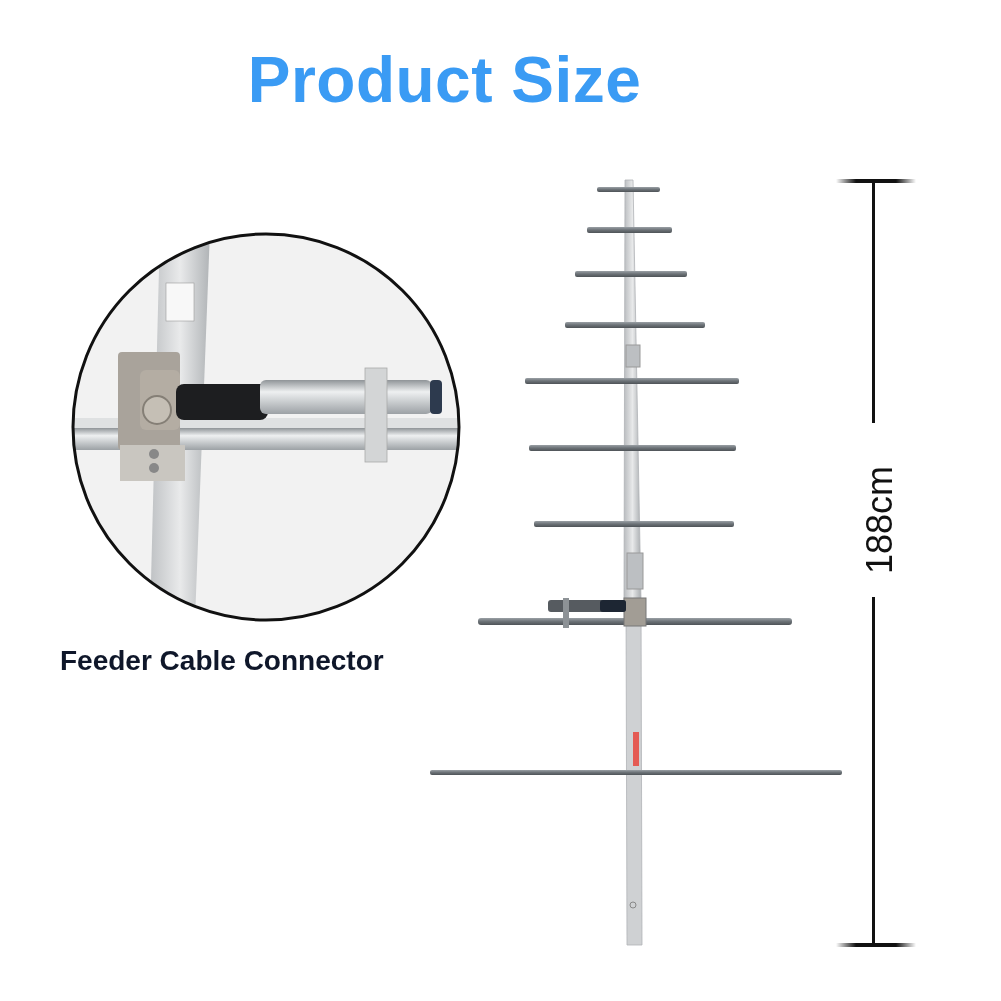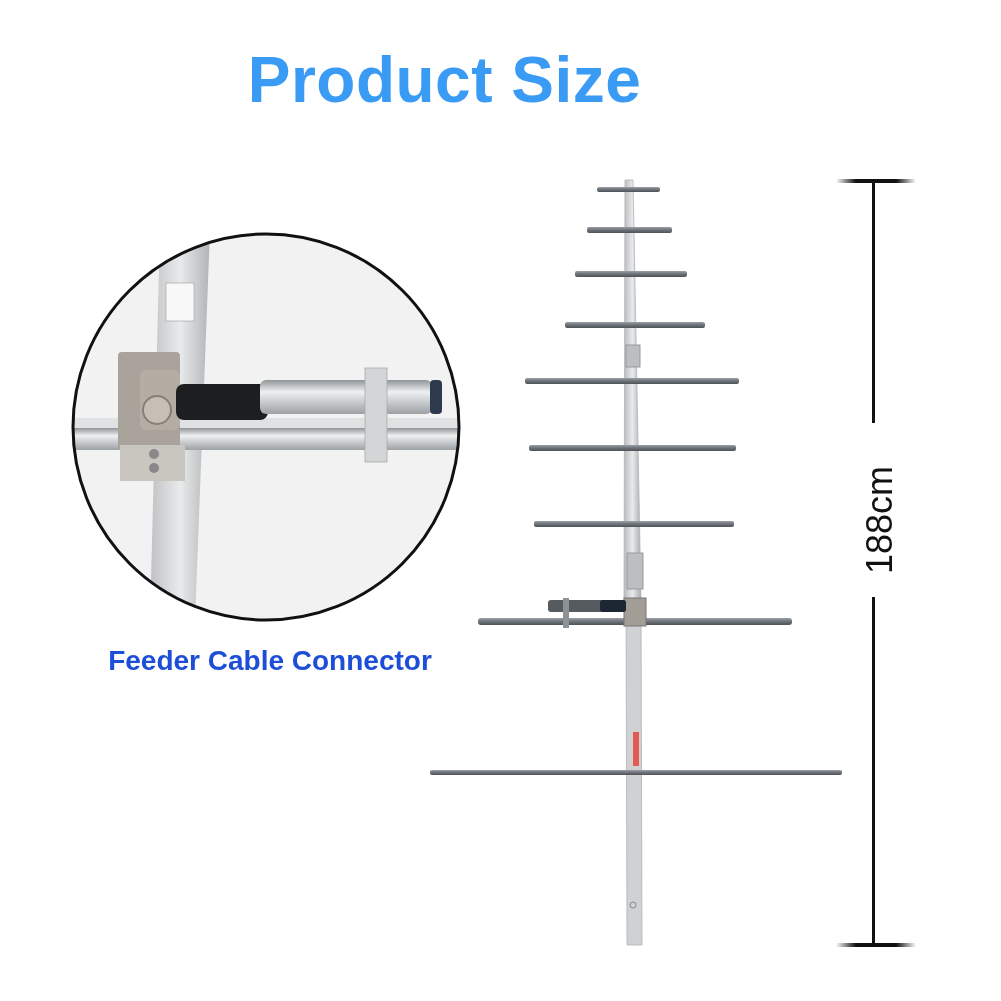--- a/index.html
+++ b/index.html
@@ -1,18 +1,18 @@
 <!DOCTYPE html>
 <html><head>
 <meta charset="utf-8">
 <style>
   html, body { margin: 0; padding: 0; background: #ffffff; }
   body { width: 1001px; height: 1001px; position: relative; overflow: hidden; font-family: "Liberation Sans", sans-serif; }
   .title { position: absolute; left: 0; width: 889px; top: 40px; text-align: center; font-weight: bold; font-size: 64px; color: #3a9bf4; letter-spacing: 0.5px; line-height: 80px; }
-  .caption { position: absolute; left: 60px; width: 420px; top: 645px; text-align: center; font-weight: bold; font-size: 28px; color: #1d4ed8; }
+  .caption { position: absolute; left: 60px; width: 420px; top: 645px; font-weight: bold; font-size: 28px; color: #0f172a; }
   .dim-label { position: absolute; left: 830px; top: 470px; width: 100px; height: 100px; display: flex; align-items: center; justify-content: center; }
   .dim-label span { display: inline-block; transform: rotate(-90deg); font-size: 36px; color: #111; white-space: nowrap; }
   svg { position: absolute; left: 0; top: 0; }
 </style>
 </head>
 <body>
 
 <div class="title">Product Size</div>
 
 <svg width="1001" height="1001" viewBox="0 0 1001 1001">

